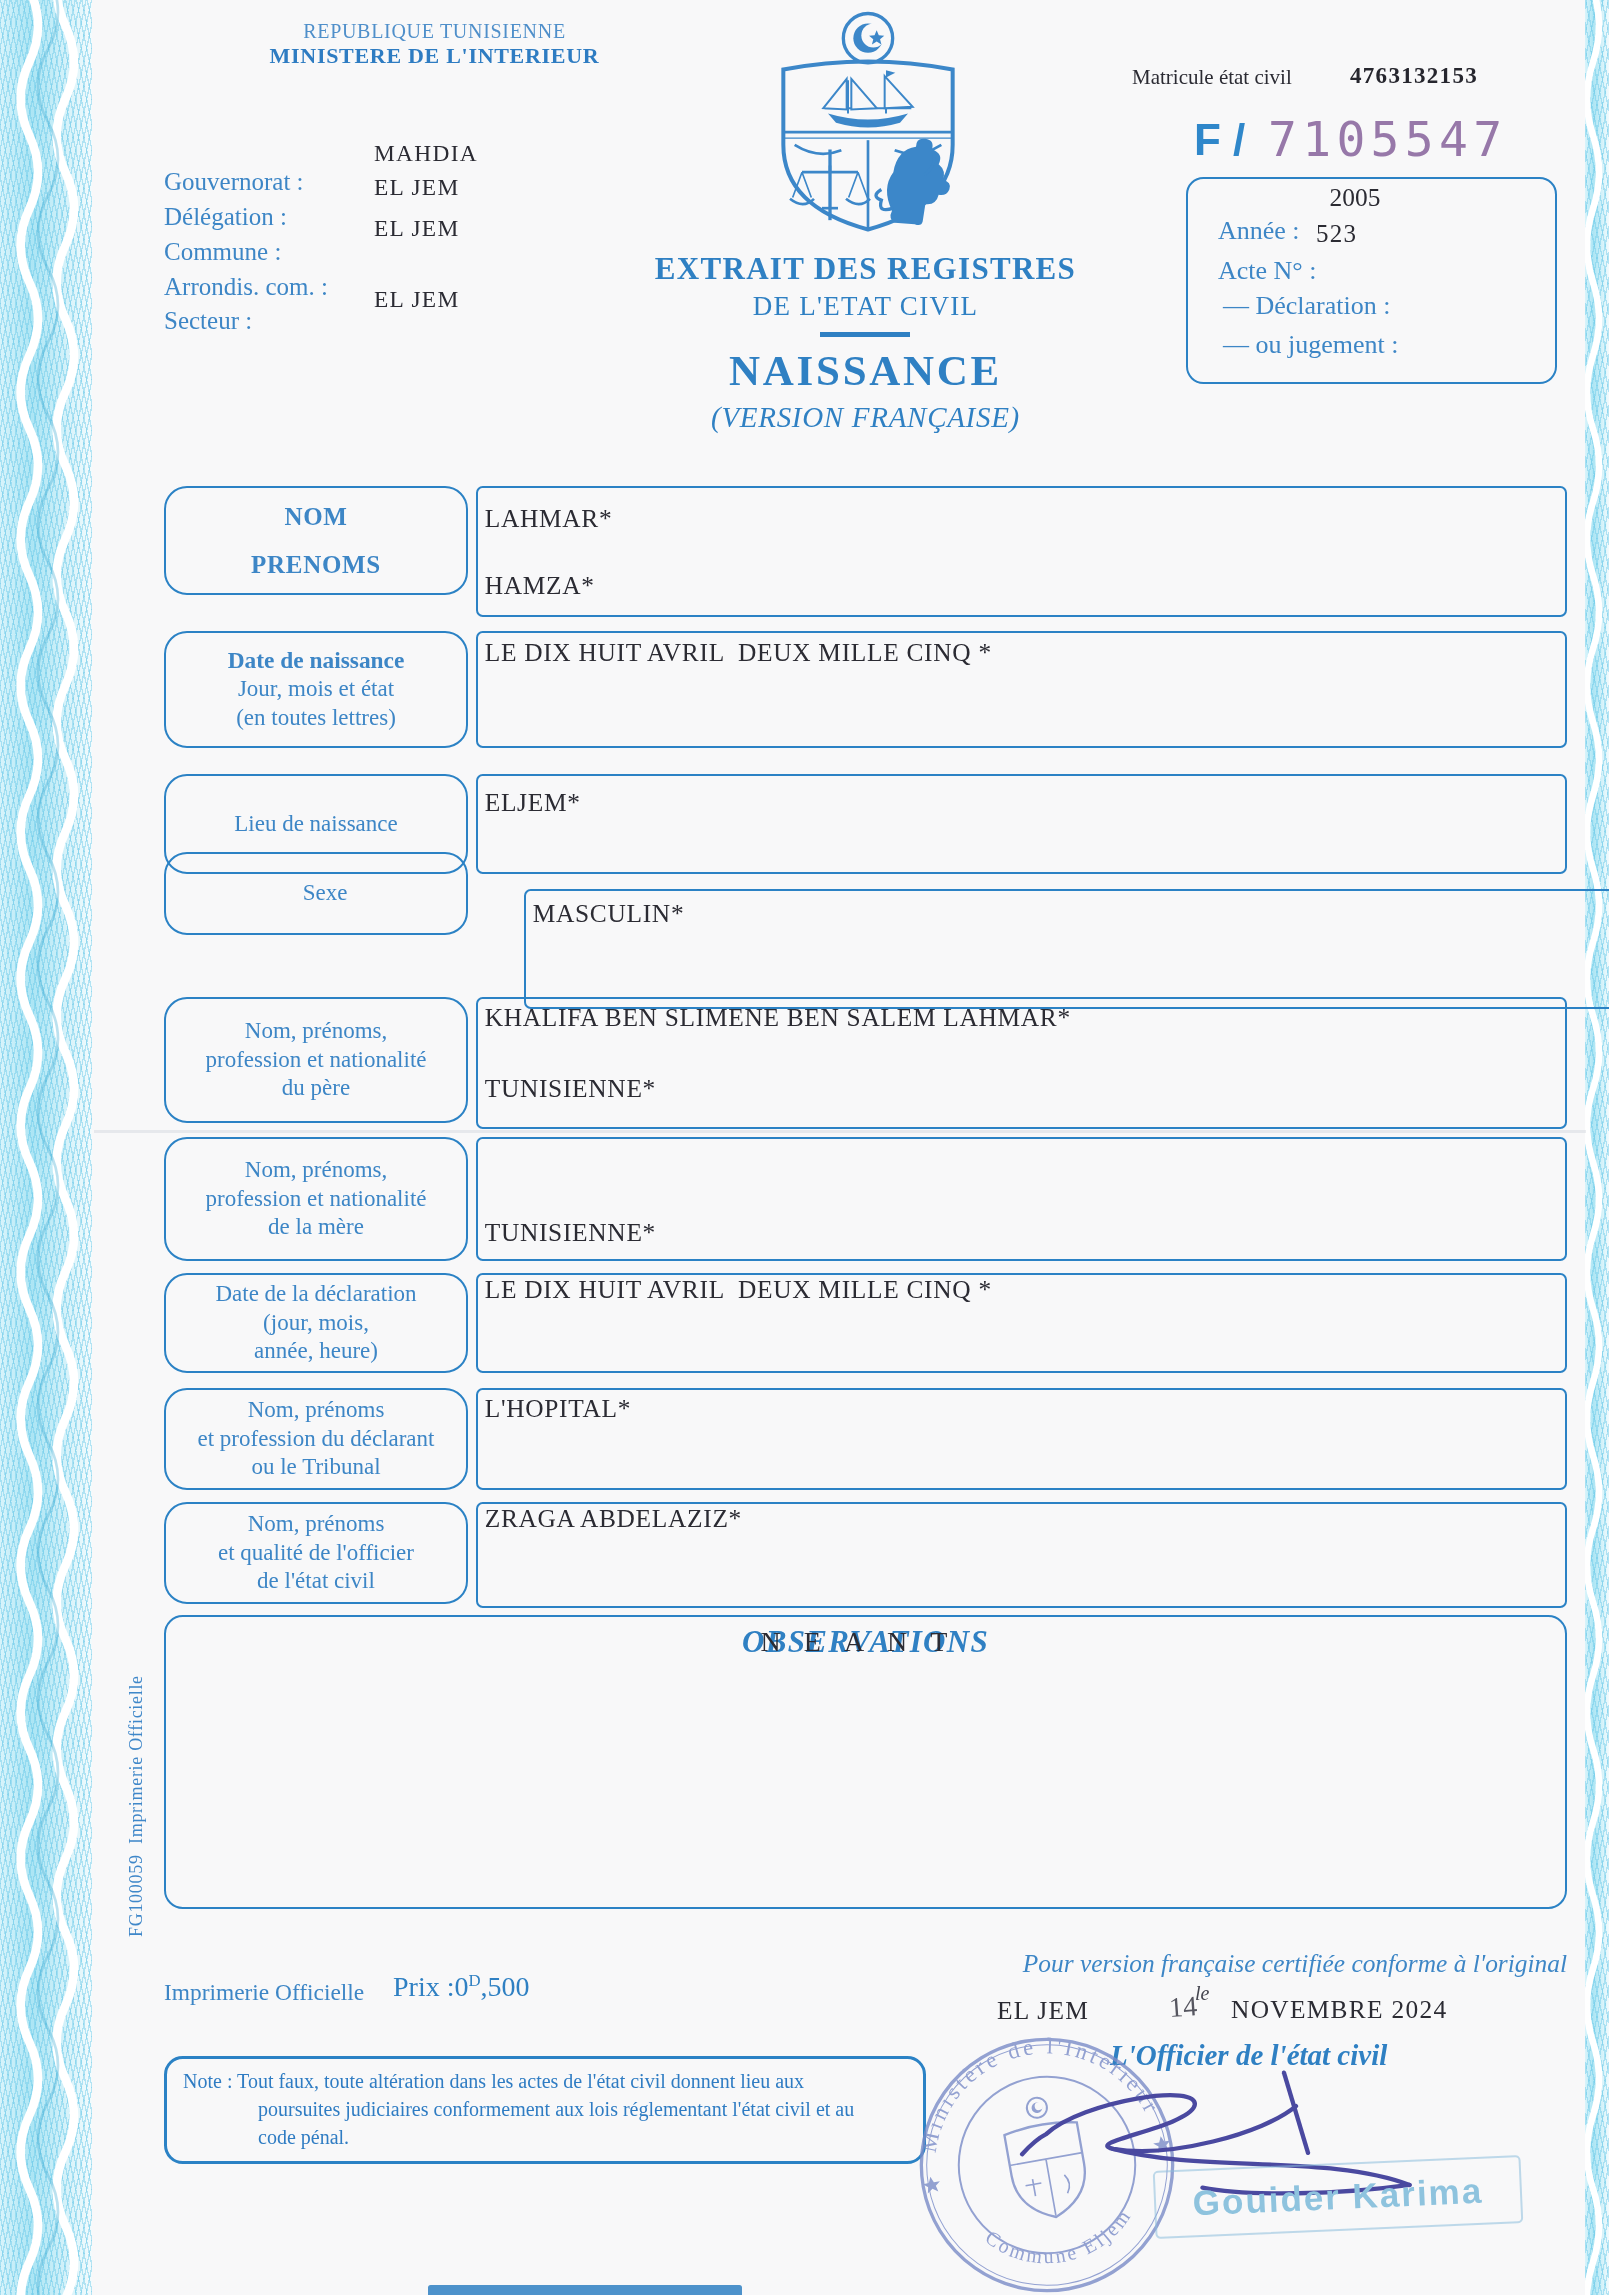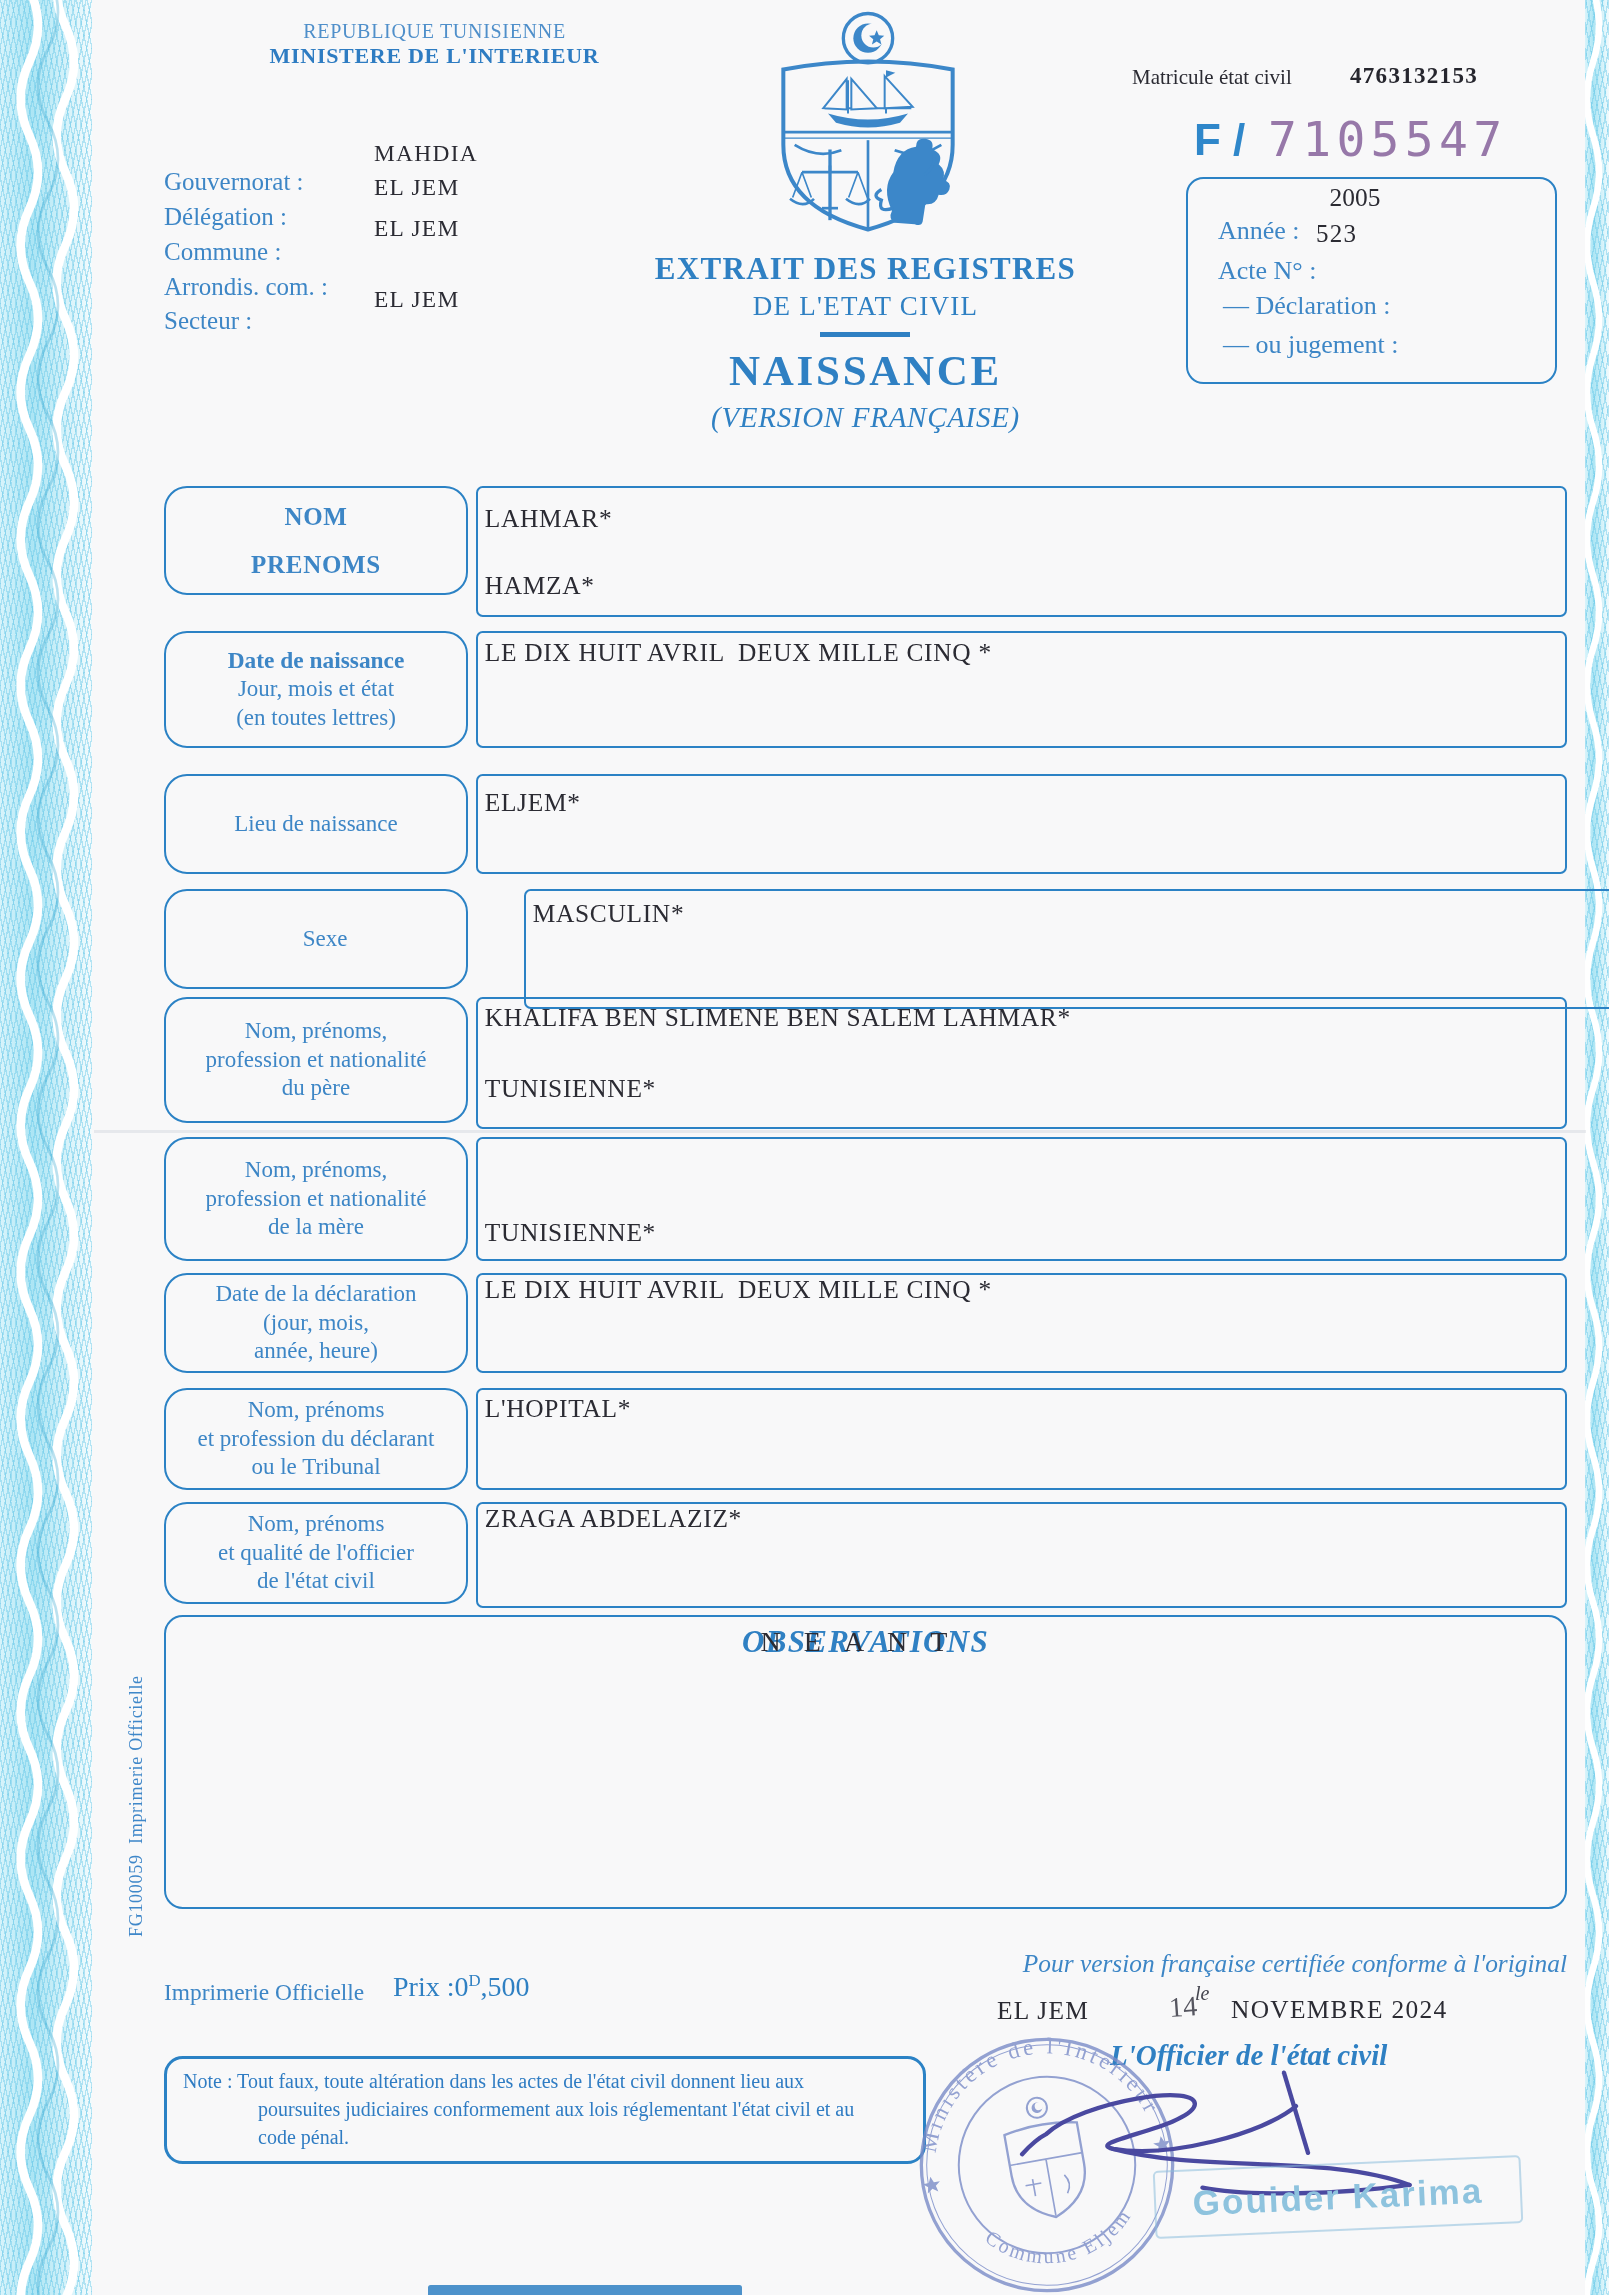--- a/index.html
+++ b/index.html
@@ -146,21 +146,21 @@
       </div>
       <div class="value-box" style="top: 631px; height: 117px;">
         <div class="value-line" style="top: 5.3px;">LE DIX HUIT AVRIL  DEUX MILLE CINQ *</div>
       </div>
       <div class="label-box " style="top: 774px; height: 100px;">
         <div class="label-line">Lieu de naissance</div>
       </div>
       <div class="value-box" style="top: 774px; height: 100px;">
         <div class="value-line" style="top: 12px;">ELJEM*</div>
       </div>
-      <div class="label-box " style="top: 889px; height: 100px; padding-left: 18px;">
+      <div class="label-box " style="top: 852px; height: 83px; padding-left: 18px;">
         <div class="label-line">Sexe</div>
       </div>
       <div class="value-box" style="top: 889px; height: 120px; margin-left: 48px;">
         <div class="value-line" style="top: 8px;">MASCULIN*</div>
       </div>
       <div class="label-box " style="top: 997px; height: 126px;">
         <div class="label-line">Nom, prénoms,</div>
         <div class="label-line">profession et nationalité</div>
         <div class="label-line">du père</div>
       </div>

